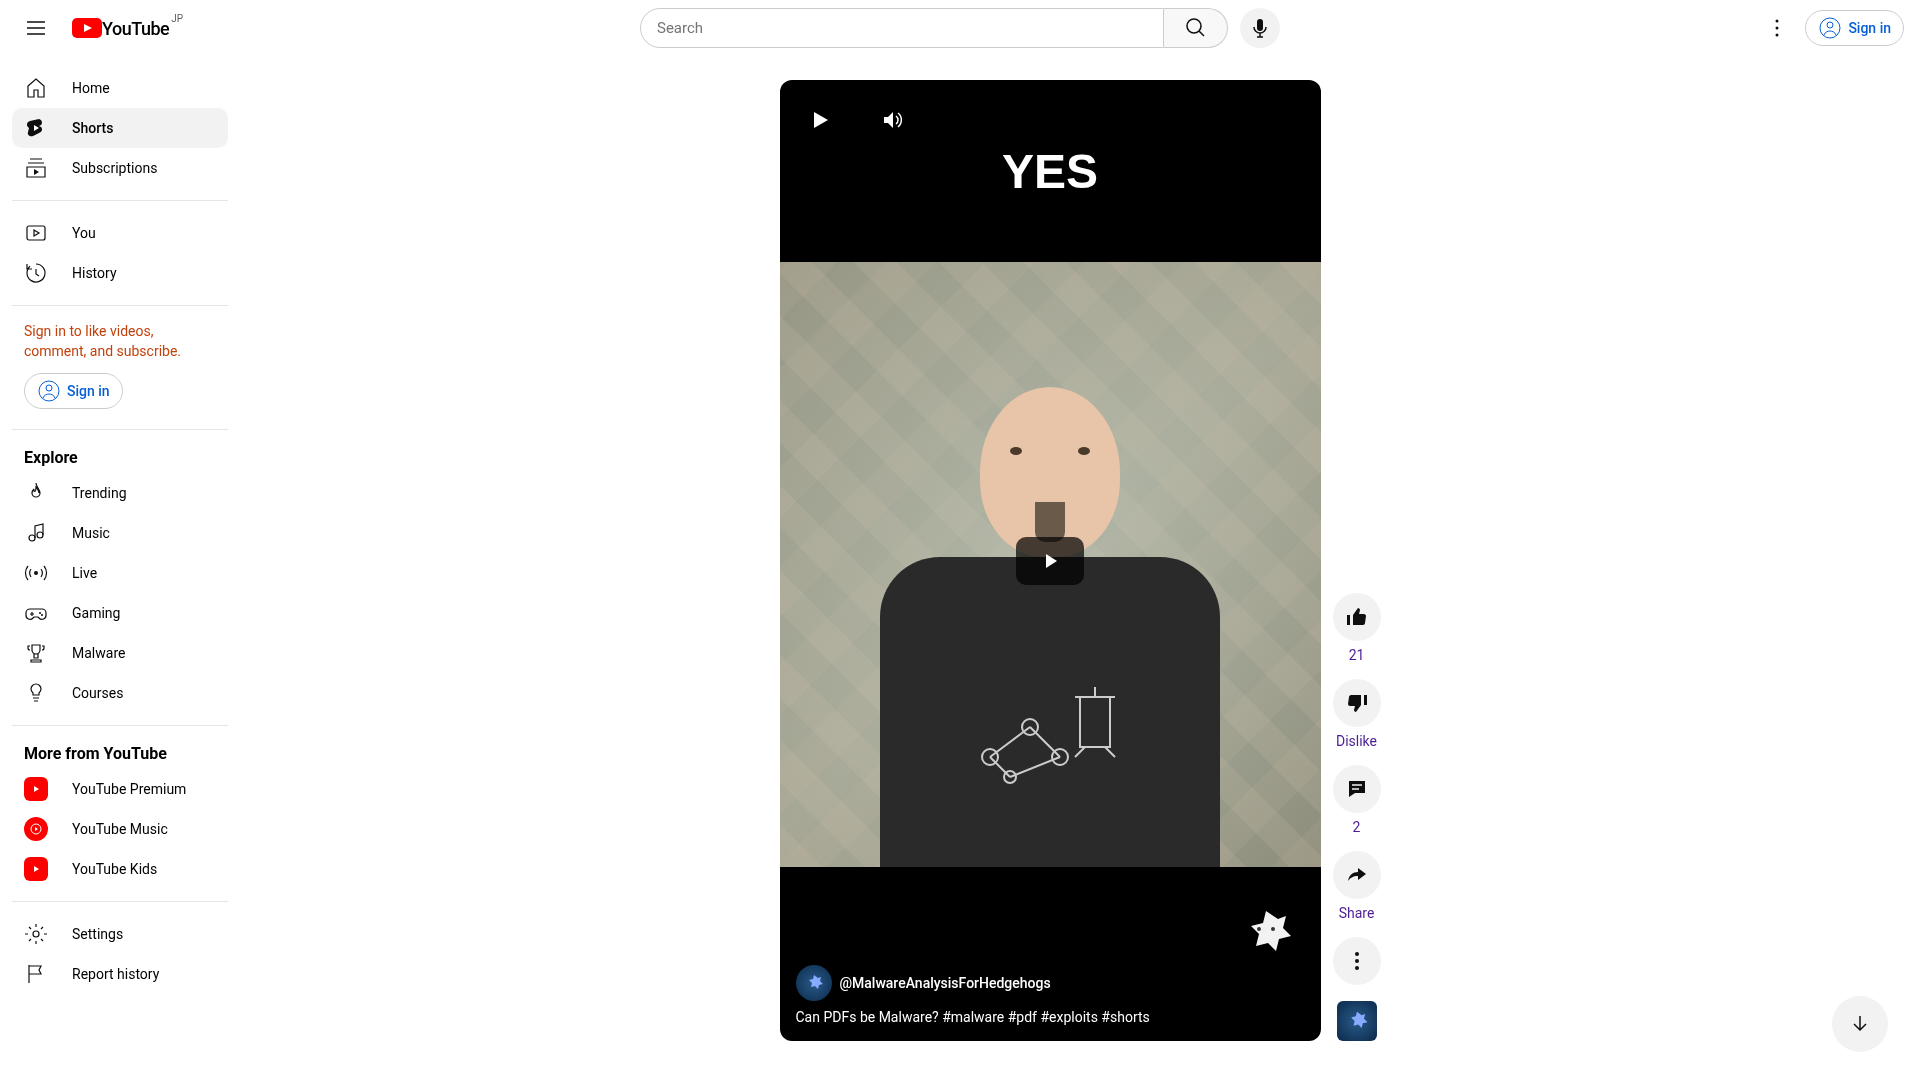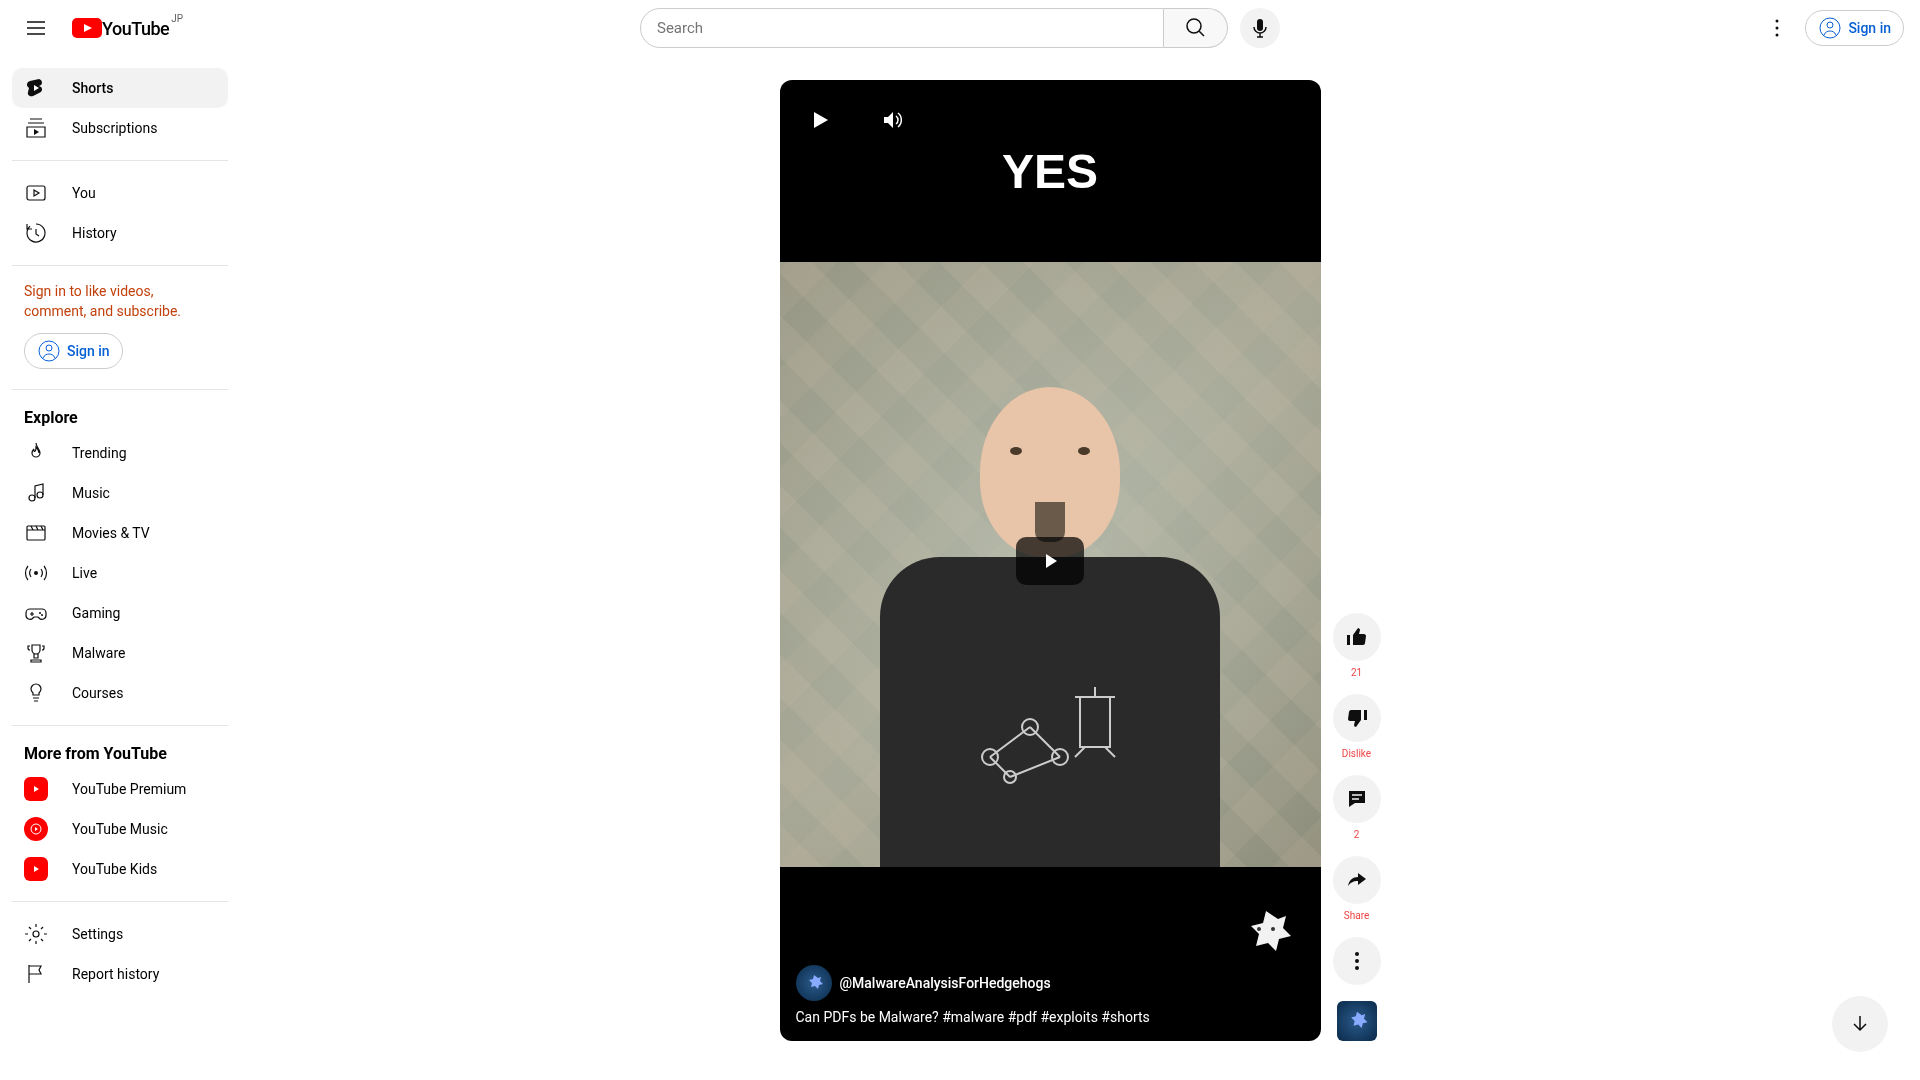--- a/index.html
+++ b/index.html
@@ -60,21 +60,21 @@
     .channel-row { display: flex; align-items: center; gap: 8px; margin-bottom: 8px; }
     .channel-avatar { width: 36px; height: 36px; border-radius: 50%; background: radial-gradient(circle, #2a5a8a, #0a2a4a); display: flex; align-items: center; justify-content: center; }
     .channel-name { font-size: 14px; font-weight: 500; }
     .video-title { font-size: 14px; }
     .video-hashtags { color: #fff; }
     
     
     .shorts-actions { display: flex; flex-direction: column; align-items: center; gap: 16px; margin-left: 12px; justify-content: flex-end; padding-bottom: 0; height: 961px; }
     .action-item { display: flex; flex-direction: column; align-items: center; gap: 6px; }
     .action-btn { width: 48px; height: 48px; border-radius: 50%; background: #f2f2f2; display: flex; align-items: center; justify-content: center; cursor: pointer; }
-    .action-label { font-size: 10px; color: #ef4444; }
+    .action-label { font-size: 14px; color: #4c1d95; }
     .channel-square { width: 40px; height: 40px; border-radius: 6px; background: radial-gradient(circle, #2a5a8a, #0a2a4a); cursor: pointer; display: flex; align-items: center; justify-content: center; }
     
     
     .next-btn { position: fixed; right: 32px; bottom: 28px; width: 56px; height: 56px; border-radius: 50%; background: #f2f2f2; display: flex; align-items: center; justify-content: center; cursor: pointer; }
     
     svg { display: block; }
   </style>
 </head>
 <body>
 
@@ -124,20 +124,28 @@
           <circle cx="12" cy="12" r="10" stroke="#065fd4" stroke-width="1" fill="none"></circle>
           <circle cx="12" cy="9" r="3" stroke="#065fd4" stroke-width="1" fill="none"></circle>
           <path d="M6 19c1-3 4-4 6-4s5 1 6 4" stroke="#065fd4" stroke-width="1" fill="none"></path>
         </svg>
       <span>Sign in</span>
     </div>
   </div>
 </div>
 
 <div class="sidebar">
+  <div class="sidebar-item">
+    <span class="sidebar-icon">
+        <svg width="24" height="24" viewBox="0 0 24 24">
+          <path d="M4 10l8-7 8 7v11h-6v-7h-4v7H4z" stroke="#0f0f0f" stroke-width="1.2" fill="none"></path>
+        </svg>
+      </span>
+    <span>Home</span>
+  </div>
   <div class="sidebar-item active">
     <span class="sidebar-icon">
         <svg width="24" height="24" viewBox="0 0 24 24">
           <path d="M15 3c3 1 4 4 2 6l-2 1 2 1c2 2 1 5-2 6l-6 3c-3 1-6-1-5-4l1-4-1-1c-2-2-1-5 2-6z" fill="#0f0f0f"></path>
           <path d="M10 9l5 3-5 3z" fill="#fff"></path>
         </svg>
       </span>
     <span>Shorts</span>
   </div>
   <div class="sidebar-item">
@@ -196,29 +204,20 @@
   </div>
   <div class="sidebar-item">
     <span class="sidebar-icon">
         <svg width="24" height="24" viewBox="0 0 24 24">
           <circle cx="8" cy="17" r="3" stroke="#0f0f0f" stroke-width="1.2" fill="none"></circle>
           <path d="M11 17V5l8-2v11" stroke="#0f0f0f" stroke-width="1.2" fill="none"></path>
           <circle cx="16" cy="14" r="3" stroke="#0f0f0f" stroke-width="1.2" fill="none"></circle>
         </svg>
       </span>
     <span>Music</span>
-  </div>
-  <div class="sidebar-item">
-    <span class="sidebar-icon">
-        <svg width="24" height="24" viewBox="0 0 24 24">
-          <rect x="3" y="5" width="18" height="14" rx="1" stroke="#0f0f0f" stroke-width="1.2" fill="none"></rect>
-          <path d="M3 9h18M7 5l2 4M12 5l2 4M17 5l2 4" stroke="#0f0f0f" stroke-width="1.2"></path>
-        </svg>
-      </span>
-    <span>Movies &amp; TV</span>
   </div>
   <div class="sidebar-item">
     <span class="sidebar-icon">
         <svg width="24" height="24" viewBox="0 0 24 24">
           <circle cx="12" cy="12" r="2" fill="#0f0f0f"></circle>
           <path d="M7 8a7 7 0 000 8M17 8a7 7 0 010 8M4 5a11 11 0 000 14M20 5a11 11 0 010 14" stroke="#0f0f0f" stroke-width="1.2" fill="none"></path>
         </svg>
       </span>
     <span>Live</span>
   </div>

